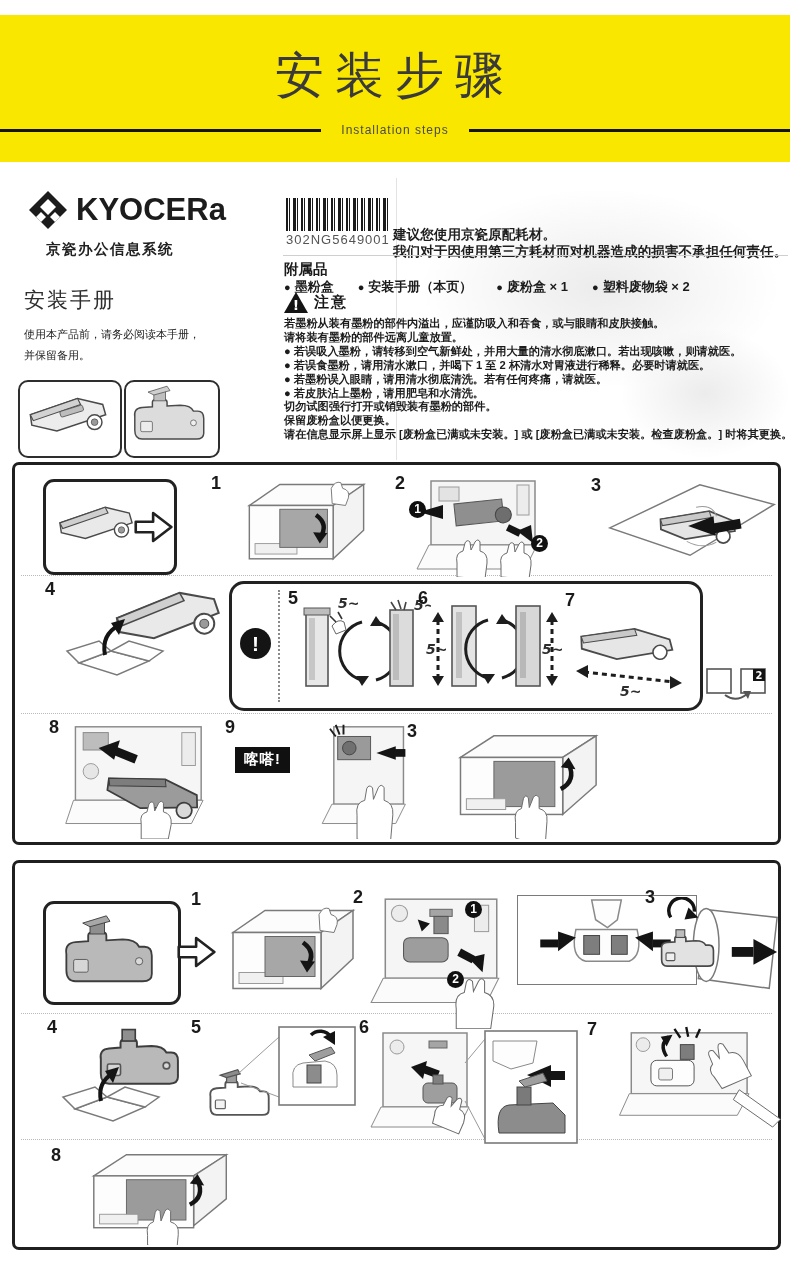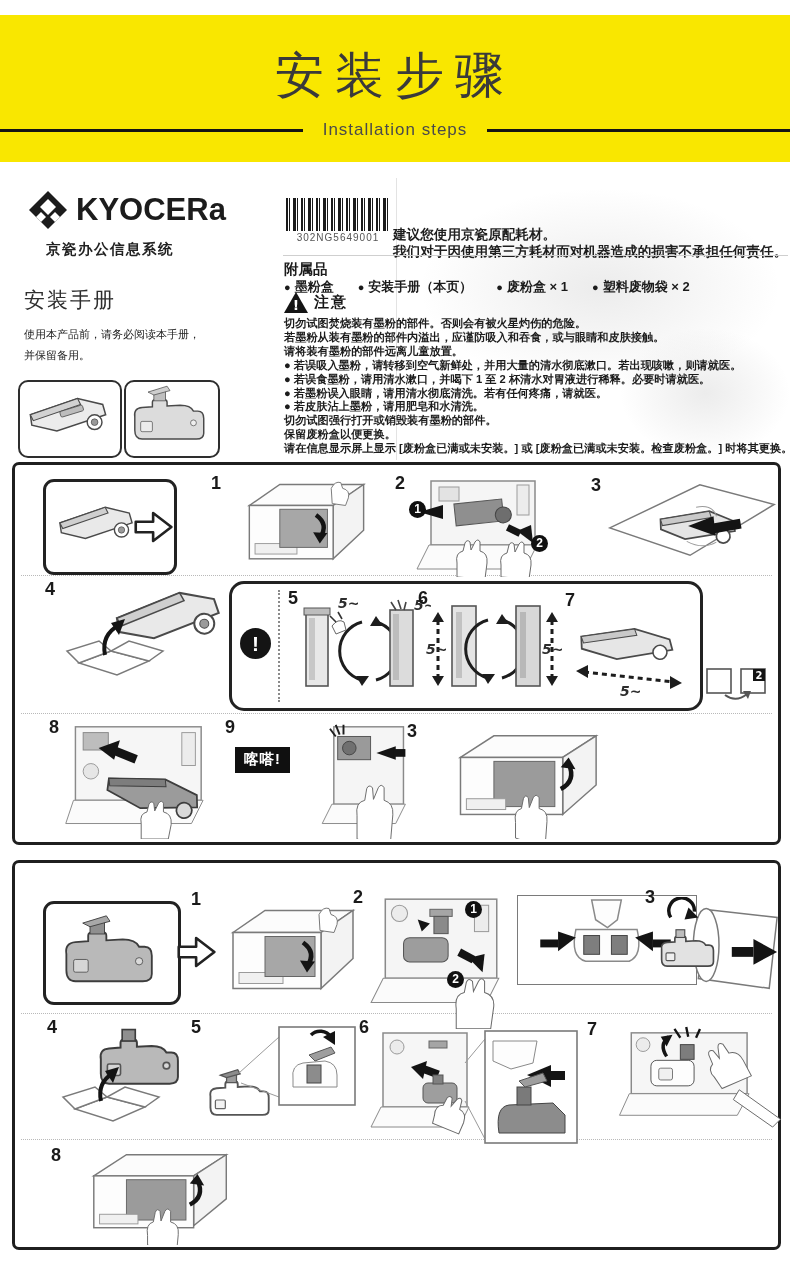--- a/index.html
+++ b/index.html
@@ -5,34 +5,34 @@
   html,body{margin:0;padding:0;background:#fff;}
   .canvas{position:relative;width:790px;height:1263px;background:#fff;overflow:hidden;
           font-family:"Liberation Sans","DejaVu Sans",sans-serif;color:#222;}
   .abs{position:absolute;}
   
   .banner{position:absolute;left:0;top:15px;width:790px;height:147px;}
   .banner-title{position:absolute;left:0;top:28px;width:100%;text-align:center;
     font-size:49px;font-weight:500;letter-spacing:11px;color:#3a3a3a;}
   .banner-sub{position:absolute;left:0;top:100px;width:100%;height:30px;display:flex;align-items:center;}
   .banner-rule{flex:1;height:3px;background:#141414;}
-  .banner-sub-text{margin:0 20px;font-size:17px;color:#4a4a4a;letter-spacing:1px;white-space:nowrap;}
+  .banner-sub-text{margin:0 20px;font-size:12px;color:#4a4a4a;letter-spacing:1px;white-space:nowrap;}
   
   .manual{position:absolute;left:0;top:178px;width:790px;height:284px;}
   .tex{position:absolute;border-radius:50%;background:radial-gradient(closest-side,rgba(120,120,120,.14),rgba(120,120,120,0));}
   .logo-row{position:absolute;left:28px;top:12px;display:flex;align-items:center;gap:8px;}
   .logo-text{font-size:31px;font-weight:800;letter-spacing:0px;color:#1c1c1c;}
   .company{position:absolute;left:46px;top:62px;font-size:14.5px;font-weight:bold;letter-spacing:1.5px;color:#222;}
   .fold-line{position:absolute;left:396px;top:0;width:1px;height:282px;background:#e3e3e3;}
   .manual-title{position:absolute;left:24px;top:108px;font-size:21px;color:#2e2e2e;letter-spacing:2px;}
   .read-first{position:absolute;left:24px;top:146px;width:260px;font-size:11px;line-height:21px;color:#222;}
   .prod-box{position:absolute;border:2.4px solid #2e2e2e;border-radius:10px;background:#fff;}
   .barcode{position:absolute;left:286px;top:20px;width:104px;height:33px;
     background:repeating-linear-gradient(90deg,#1a1a1a 0 2px,#fff 2px 3px,#1a1a1a 3px 4px,#fff 4px 7px,#1a1a1a 7px 10px,#fff 10px 11px,#1a1a1a 11px 12px,#fff 12px 15px);}
-  .barcode-num{position:absolute;left:286px;top:54px;width:104px;text-align:center;font-size:10px;color:#555;letter-spacing:1px;}
+  .barcode-num{position:absolute;left:286px;top:54px;width:104px;font-size:13px;color:#555;letter-spacing:1px;}
   .notice{position:absolute;left:393px;top:49px;width:400px;font-size:13.6px;font-weight:bold;line-height:16.5px;color:#1e1e1e;}
   .acc-rule{position:absolute;left:283px;top:77px;width:505px;height:1px;background:#cfcfcf;}
   .acc-head{position:absolute;left:284px;top:82px;font-size:14.5px;font-weight:bold;color:#1b1b1b;}
   .acc-items{position:absolute;left:284px;top:100px;width:505px;display:flex;gap:24px;font-size:13px;font-weight:bold;color:#1b1b1b;white-space:nowrap;}
   .acc-items .b{margin-right:4px;font-size:11px;}
   .caution-head{position:absolute;left:284px;top:114px;display:flex;align-items:center;gap:6px;}
   .caution-head .txt{font-size:15px;font-weight:bold;letter-spacing:2px;color:#161616;}
   .caution-lines{position:absolute;left:284px;top:139px;width:504px;font-size:11.2px;font-weight:bold;line-height:13.9px;color:#1c1c1c;white-space:nowrap;}
   
   .panel{position:absolute;left:12px;width:763px;border:3px solid #1f1f1f;border-radius:7px;background:#fff;}
@@ -126,21 +126,20 @@
     </div>
 
     <div class="caution-head">
       <svg width="24" height="21" viewBox="0 0 24 21">
         <polygon points="12,0 24,21 0,21" fill="#141414"></polygon>
         <text x="12" y="18" text-anchor="middle" font-size="14" font-weight="bold" fill="#fff">!</text>
       </svg>
       <span class="txt">注意</span>
     </div>
     <div class="caution-lines">
-      <div>切勿试图焚烧装有墨粉的部件。否则会有被火星灼伤的危险。</div>
       <div>若墨粉从装有墨粉的部件内溢出，应谨防吸入和吞食，或与眼睛和皮肤接触。</div>
       <div>请将装有墨粉的部件远离儿童放置。</div>
       <div>● 若误吸入墨粉，请转移到空气新鲜处，并用大量的清水彻底漱口。若出现咳嗽，则请就医。</div>
       <div>● 若误食墨粉，请用清水漱口，并喝下 1 至 2 杯清水对胃液进行稀释。必要时请就医。</div>
       <div>● 若墨粉误入眼睛，请用清水彻底清洗。若有任何疼痛，请就医。</div>
       <div>● 若皮肤沾上墨粉，请用肥皂和水清洗。</div>
       <div>切勿试图强行打开或销毁装有墨粉的部件。</div>
       <div>保留废粉盒以便更换。</div>
       <div>请在信息显示屏上显示 [废粉盒已满或未安装。] 或 [废粉盒已满或未安装。检查废粉盒。] 时将其更换。</div>
     </div>

